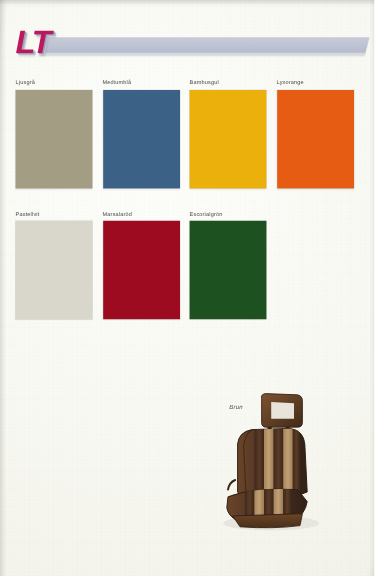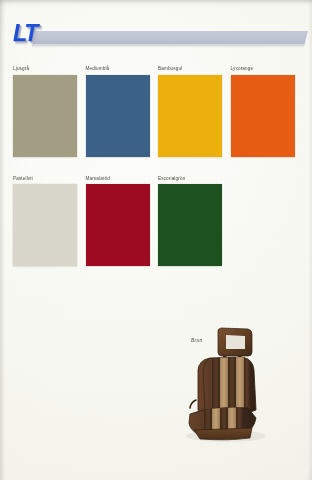--- a/index.html
+++ b/index.html
@@ -69,25 +69,25 @@
   }
   .banner-bar::after {
     content: "";
     position: absolute;
     left: 0; bottom: 0; width: 100%; height: 2px;
     background: rgba(255,255,255,0.45);
   }
   .logo {
     position: absolute;
     left: 13px; top: -2px;
-    font-size: 23px;
+    font-size: 27px;
     font-weight: bold;
     font-style: italic;
     letter-spacing: -1px;
-    color: #1d4ed8;
+    color: #be185d;
     text-shadow:
       1px 1px 0 #9a9fb8,
       2px 2px 0 #babed2,
       2px 3px 2px rgba(0,0,0,0.18);
     font-family: "Liberation Sans", sans-serif;
   }
 
   
   .swatch-grid {
     position: absolute;

